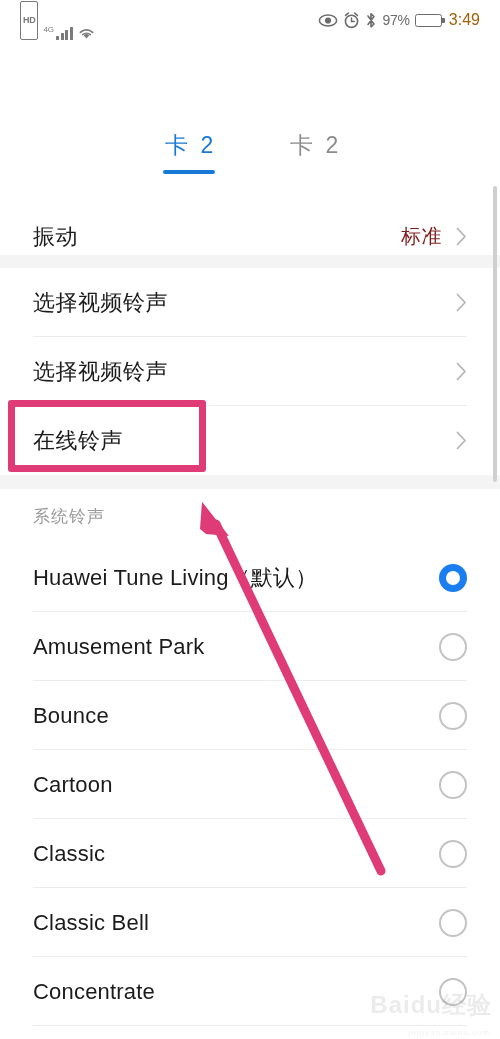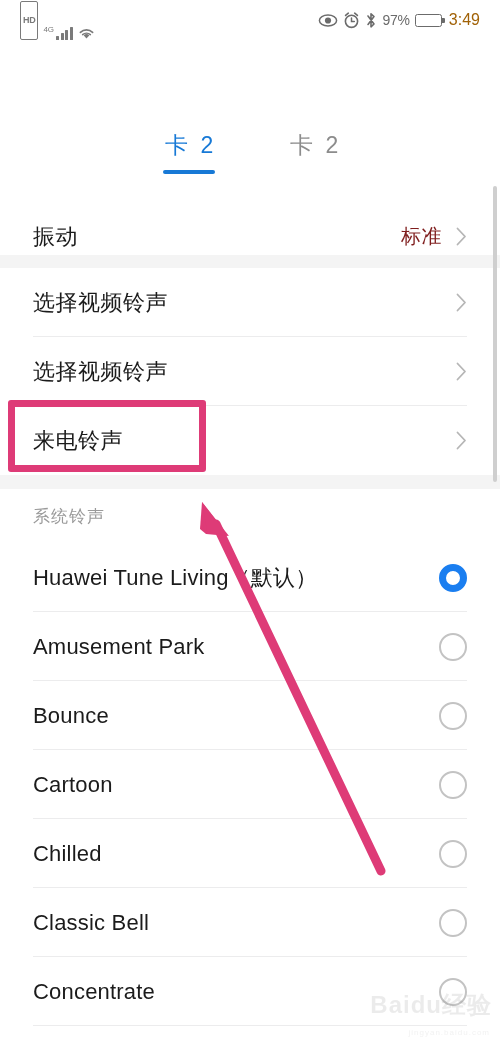--- a/index.html
+++ b/index.html
@@ -184,21 +184,21 @@
     <div class="row">
       <span class="label">选择视频铃声</span>
       <span class="chev">
         <svg width="11" height="19" viewBox="0 0 11 19">
             <path d="M1.5 1.5 L9 9.5 L1.5 17.5" fill="none" stroke="#b6b6b6" stroke-width="1.8" stroke-linecap="round" stroke-linejoin="round"></path>
           </svg>
       </span>
       <span class="divider"></span>
     </div>
     <div class="row">
-      <span class="label">来电铃声</span>
+      <span class="label">在线铃声</span>
       <span class="chev">
         <svg width="11" height="19" viewBox="0 0 11 19">
             <path d="M1.5 1.5 L9 9.5 L1.5 17.5" fill="none" stroke="#b6b6b6" stroke-width="1.8" stroke-linecap="round" stroke-linejoin="round"></path>
           </svg>
       </span>
     </div>
   </div>
 
   <div class="gap" style="top:475px;height:14px;"></div>
 
@@ -224,21 +224,21 @@
       <span class="divider"></span>
     </div>
 
     <div class="rt-row">
       <span class="label">Cartoon</span>
       <span class="radio"></span>
       <span class="divider"></span>
     </div>
 
     <div class="rt-row">
-      <span class="label">Chilled</span>
+      <span class="label">Classic</span>
       <span class="radio"></span>
       <span class="divider"></span>
     </div>
 
     <div class="rt-row">
       <span class="label">Classic Bell</span>
       <span class="radio"></span>
       <span class="divider"></span>
     </div>
 

